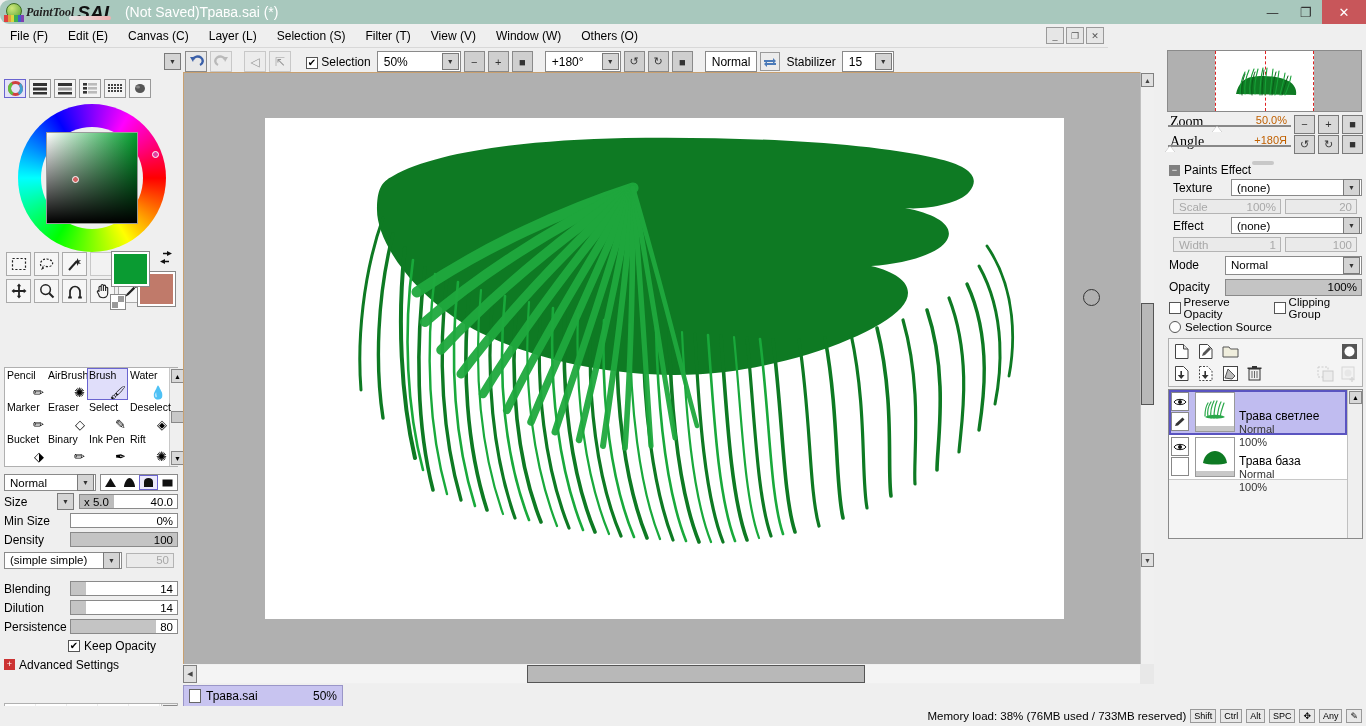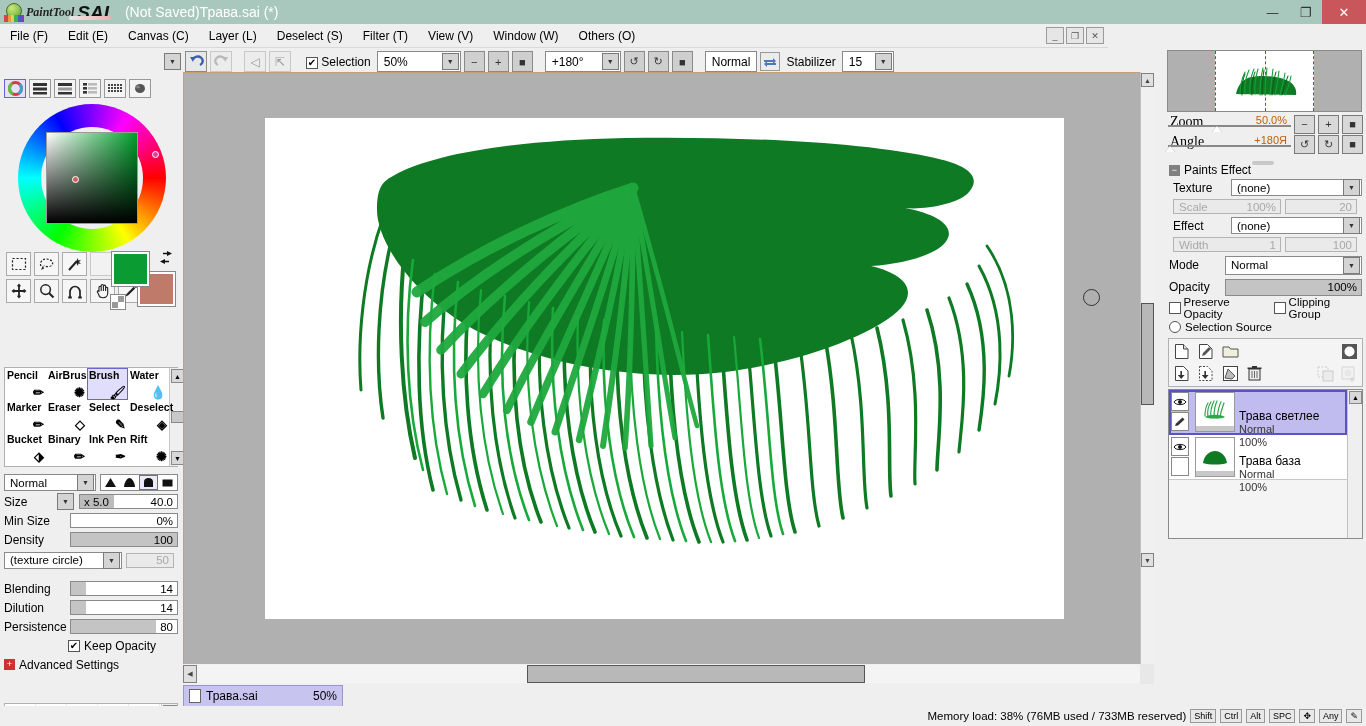--- a/index.html
+++ b/index.html
@@ -9,21 +9,21 @@
     font-size: 12px;
     color:#000;
     background:#d4d0c8;
     -webkit-font-smoothing: none;
   }
   .app { position:relative; width:1366px; height:726px; background:#efefef; }
 
   
   .titlebar {
     position:absolute; left:0; top:0; width:1366px; height:24px;
-    background:#a8c8bd; display:flex; align-items:center;
+    background:#a8c8bd; display:flex; align-items:center;border-radius:9px;
   }
   .sai-logo { display:flex; align-items:center; margin-left:4px; height:20px; }
   .logo-leaf { width:20px; height:20px; position:relative; }
   .logo-leaf .circle {
     position:absolute; left:2px; top:1px; width:16px; height:16px; border-radius:50%;
     background:radial-gradient(circle at 35% 30%, #cfe87a, #7ab648 70%, #4d8a2c);
     border:1px solid #3d6e22;
   }
   .logo-leaf .stripes {
     position:absolute; left:0; bottom:0; width:20px; height:7px;
@@ -139,21 +139,21 @@
   .sw-bg { position:absolute;left:26px;top:20px;width:37px;height:34px;background:#c07a6a;border:2px solid #fff;outline:1px solid #888; }
   .sw-swap { position:absolute; right:0; top:-2px; font-size:11px; color:#000; }
   .sw-tiny { position:absolute; left:-2px; top:42px; width:16px;height:16px;border:1px solid #888;background:#fff;
     display:flex;align-items:center;justify-content:center;}
 
   .brushlist {
     position:absolute; left:4px; top:292px; width:174px; height:100px;
     border:1px solid #b0b0b0; background:#fff; display:flex;
   }
   .bl-grid { flex:1; }
-  .bl-row { display:flex;font-weight:bold; }
+  .bl-row { display:flex; }
   .bl-cell { width:41px; height:32px; position:relative; padding:1px 0 0 2px; font-size:10.5px; }
   .bl-cell.sel { background:#e0defa; outline:1px solid #6a64d0; outline-offset:-1px; }
   .bl-ico { position:absolute; right:2px; bottom:1px; font-size:13px; line-height:1; }
   .bl-scroll { width:16px; background:#efefef; border-left:1px solid #c8c8c8;
     display:flex; flex-direction:column; justify-content:space-between; align-items:center; padding:1px;}
   .sb-arrow { width:14px;height:14px;border:1px solid #888;background:#d8d8d8;
     display:flex;align-items:center;justify-content:center;font-size:7px;}
   .sb-thumb { width:14px;height:12px;border:1px solid #888;background:#c8c8c8; }
 
   .brushparams { position:absolute; left:0; top:398px; width:182px; }
@@ -293,21 +293,21 @@
       <div class="win-btn">❐</div>
       <div class="win-btn close">✕</div>
     </div>
   </div>
 
   <div class="menubar">
     <div class="menu-item">File (F)</div>
     <div class="menu-item">Edit (E)</div>
     <div class="menu-item">Canvas (C)</div>
     <div class="menu-item">Layer (L)</div>
-    <div class="menu-item">Deselect (S)</div>
+    <div class="menu-item">Selection (S)</div>
     <div class="menu-item">Filter (T)</div>
     <div class="menu-item">View (V)</div>
     <div class="menu-item">Window (W)</div>
     <div class="menu-item">Others (O)</div>
     <div class="mdi-btns">
       <div class="mdi-btn">_</div>
       <div class="mdi-btn">❐</div>
       <div class="mdi-btn">✕</div>
     </div>
   </div>
@@ -582,21 +582,21 @@
       </div>
       <div class="row">
         <div class="lbl">Density</div>
         <div class="slider">
           <div class="fill" style="width:100%"></div>
           <span class="txt">100</span>
         </div>
       </div>
       <div class="row" style="height:22px">
         <div class="combo" style="width:118px">
-          <span>(texture circle)</span>
+          <span>(simple simple)</span>
           <span class="combo-arrow">▼</span>
         </div>
         <div class="slider dis" style="flex:none;width:48px">
           <span class="txt">50</span>
         </div>
       </div>
       <div style="height:8px"></div>
       <div class="row">
         <div class="lbl">Blending</div>
         <div class="slider">

